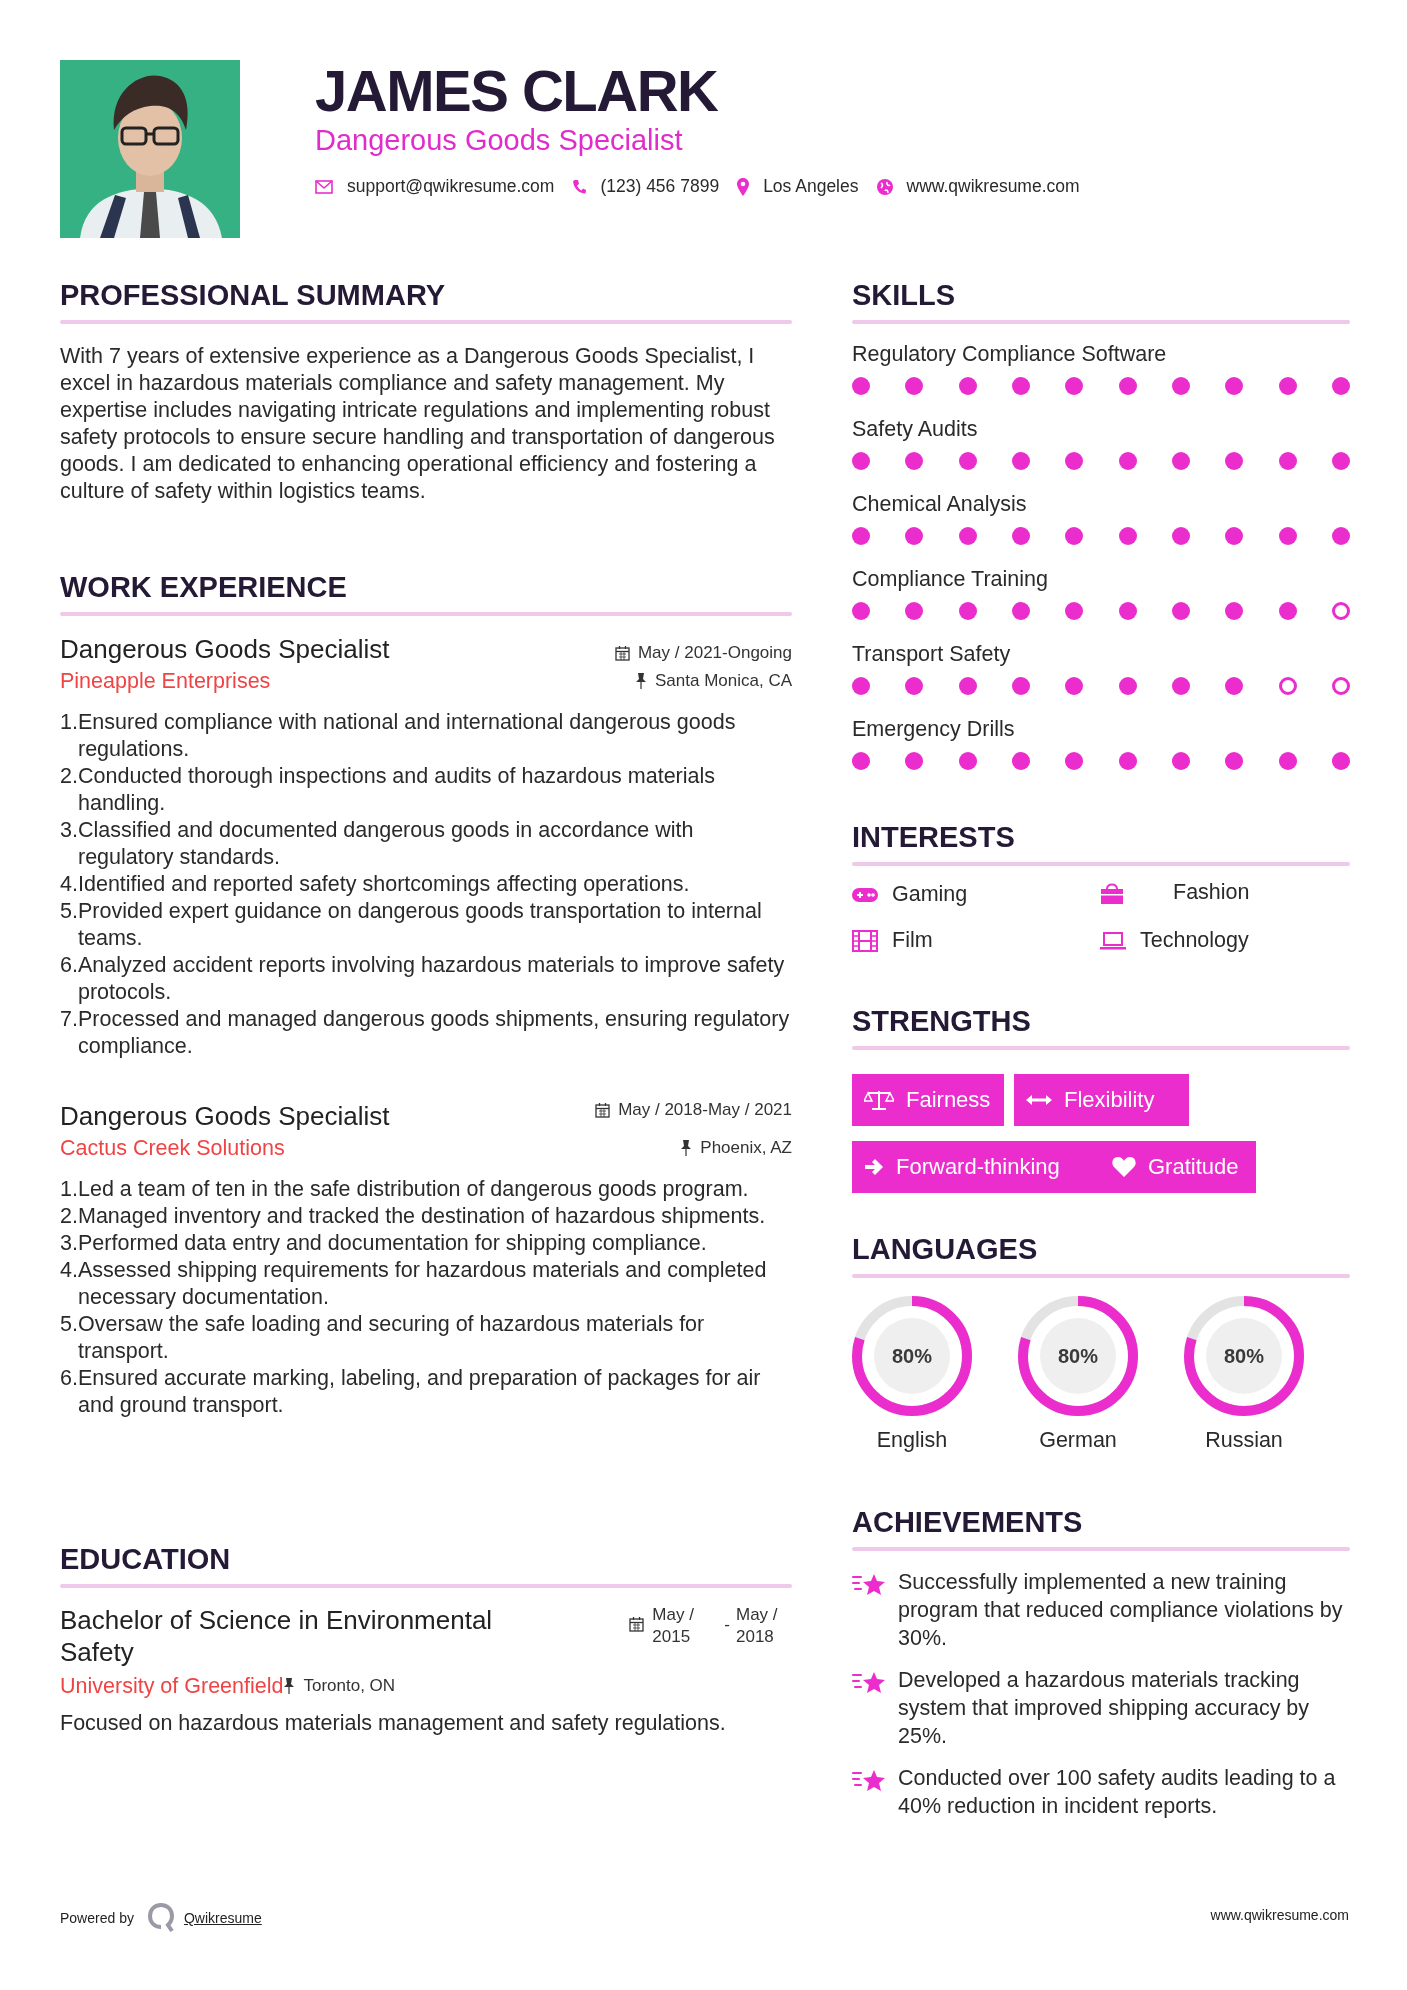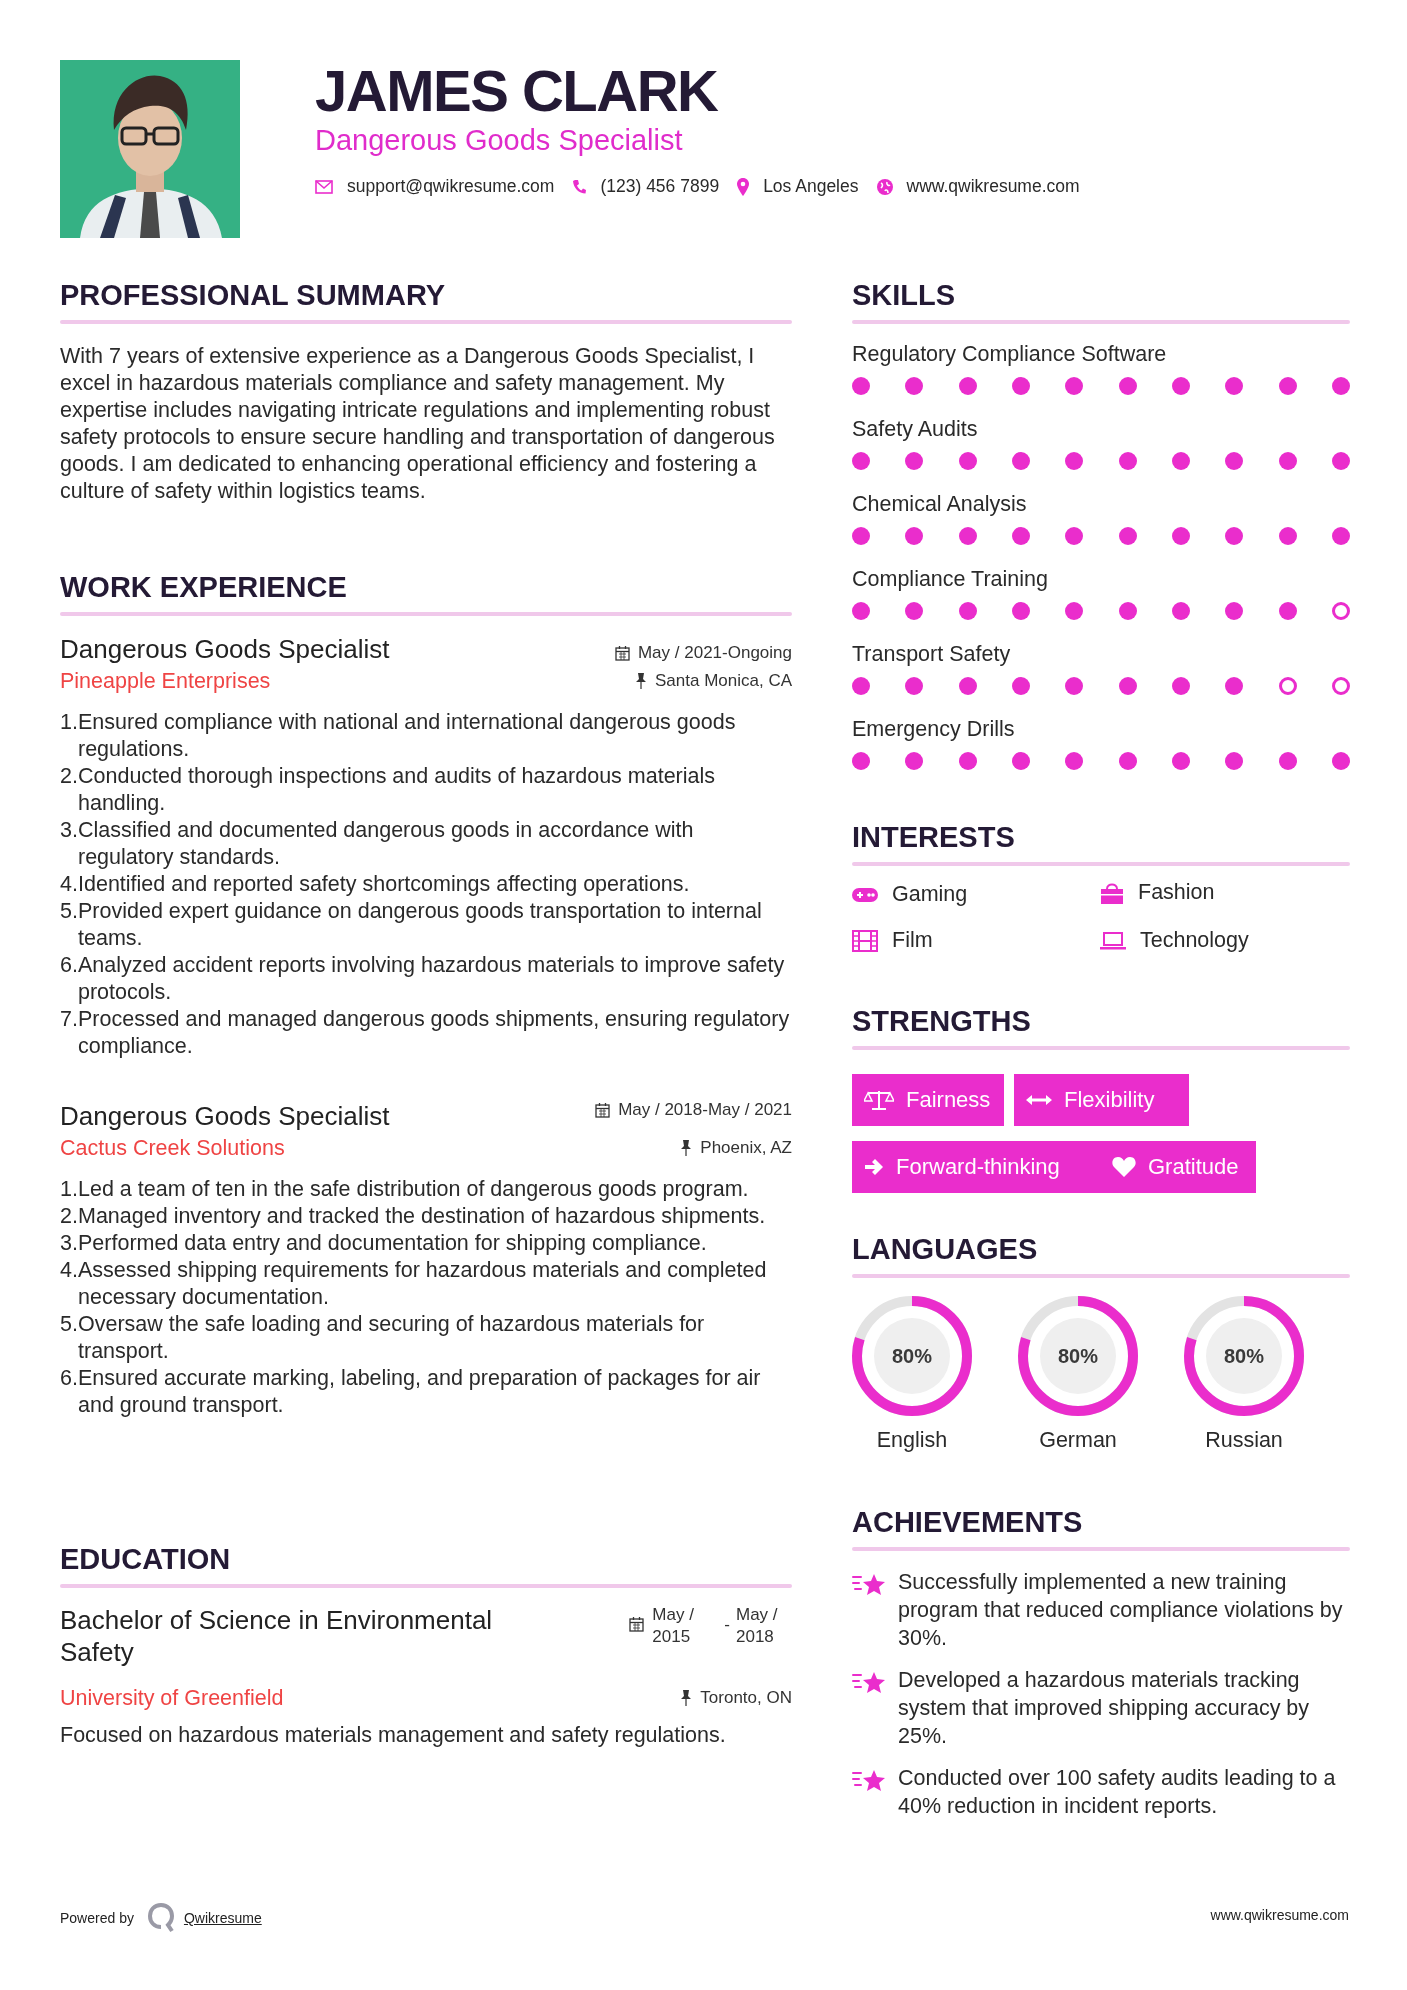--- a/index.html
+++ b/index.html
@@ -245,21 +245,21 @@
           <line x1="1" y1="6.5" x2="14" y2="6.5" stroke="#333" stroke-width="1.3"></line>
           <line x1="4.5" y1="1" x2="4.5" y2="4" stroke="#333" stroke-width="1.3"></line>
           <line x1="10.5" y1="1" x2="10.5" y2="4" stroke="#333" stroke-width="1.3"></line>
           <path d="M4 9 H11 M4 12 H11 M6 7 V15 M9 7 V15" stroke="#333" stroke-width="0.8"></path>
         </svg>
       <span style="width:56px;">May / 2015</span>
       <span style="margin:0 6px 0 16px; padding-top:10px;">-</span>
       <span style="width:56px;">May / 2018</span>
     </div>
   </div>
-  <div style="display:flex; justify-content:space-between; align-items:center; margin-top:16px;">
+  <div style="display:flex; justify-content:flex-start; align-items:center; margin-top:4px;">
     <div class="company">University of Greenfield</div>
     <div class="meta">
       <svg width="12" height="16" viewBox="0 0 12 16">
           <path d="M3 0 H9 L8 6 L11 9 H1 L4 6 Z" fill="#333"></path>
           <rect x="5.4" y="9" width="1.2" height="7" fill="#333"></rect>
         </svg>
       <span>Toronto, ON</span>
     </div>
   </div>
   <div class="body-text" style="margin-top:10px;">Focused on hazardous materials management and safety regulations.</div>
@@ -364,21 +364,21 @@
 <div class="abs right sec-rule" style="top:862px;"></div>
 <div class="interest" style="left:852px; top:882px;">
   <svg width="26" height="16" viewBox="0 0 26 16">
       <rect x="0" y="1" width="26" height="14" rx="7" fill="#ea2dcc"></rect>
       <path d="M5 8 H11 M8 5 V11" stroke="#fff" stroke-width="2"></path>
       <circle cx="17" cy="8" r="1.8" fill="#fff"></circle>
       <circle cx="21" cy="8" r="1.8" fill="#fff"></circle>
     </svg>
   <span>Gaming</span>
 </div>
-<div class="interest" style="left:1100px; top:880px;">
+<div class="interest" style="left:1100px; top:880px;gap:35px;">
   <svg width="24" height="24" viewBox="0 0 24 24">
       <path d="M7 8 C7 2, 17 2, 17 8" fill="none" stroke="#ea2dcc" stroke-width="2"></path>
       <rect x="1" y="8" width="22" height="15" fill="#ea2dcc"></rect>
       <rect x="1" y="13" width="22" height="1.5" fill="#fff"></rect>
     </svg>
   <span>Fashion</span>
 </div>
 <div class="interest" style="left:852px; top:928px;">
   <svg width="26" height="22" viewBox="0 0 26 22">
       <rect x="1" y="1" width="24" height="20" fill="none" stroke="#ea2dcc" stroke-width="2"></rect>

